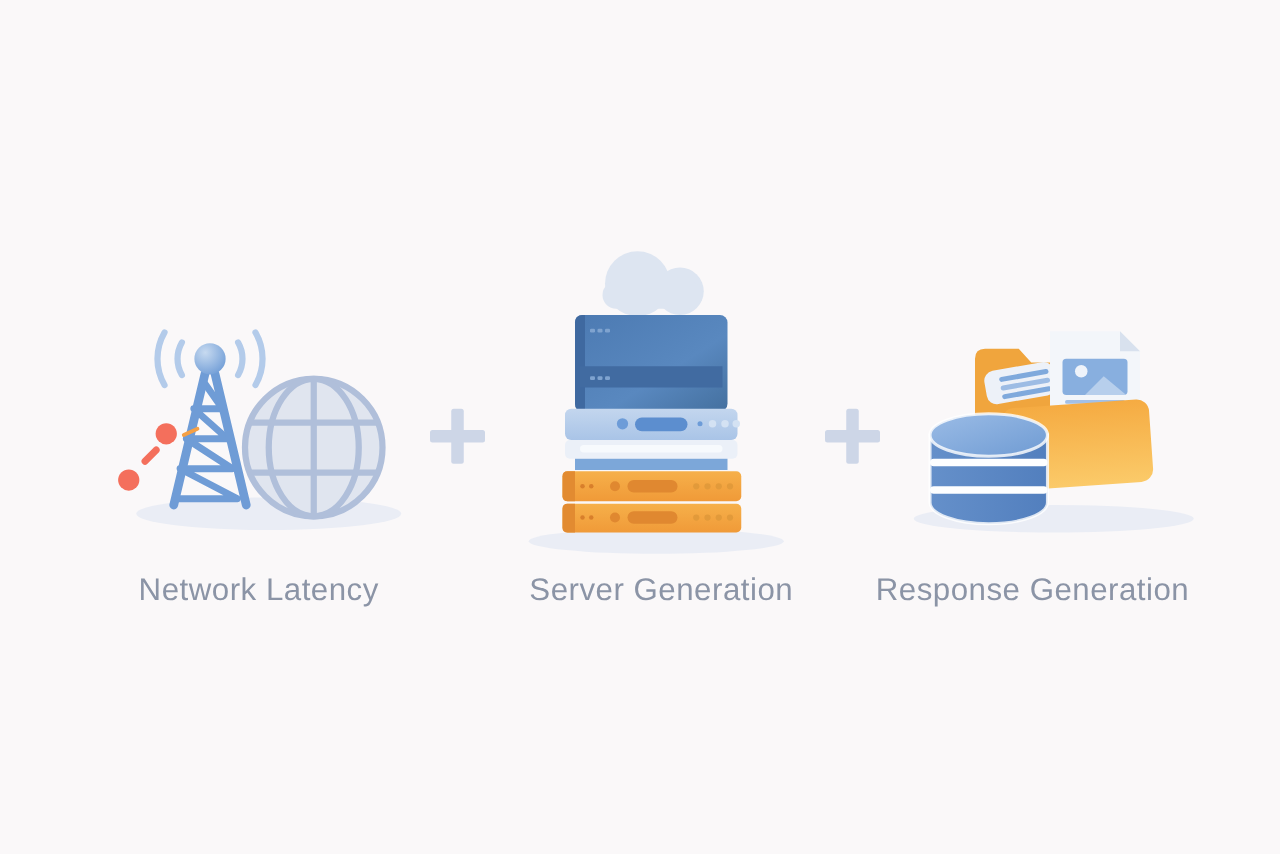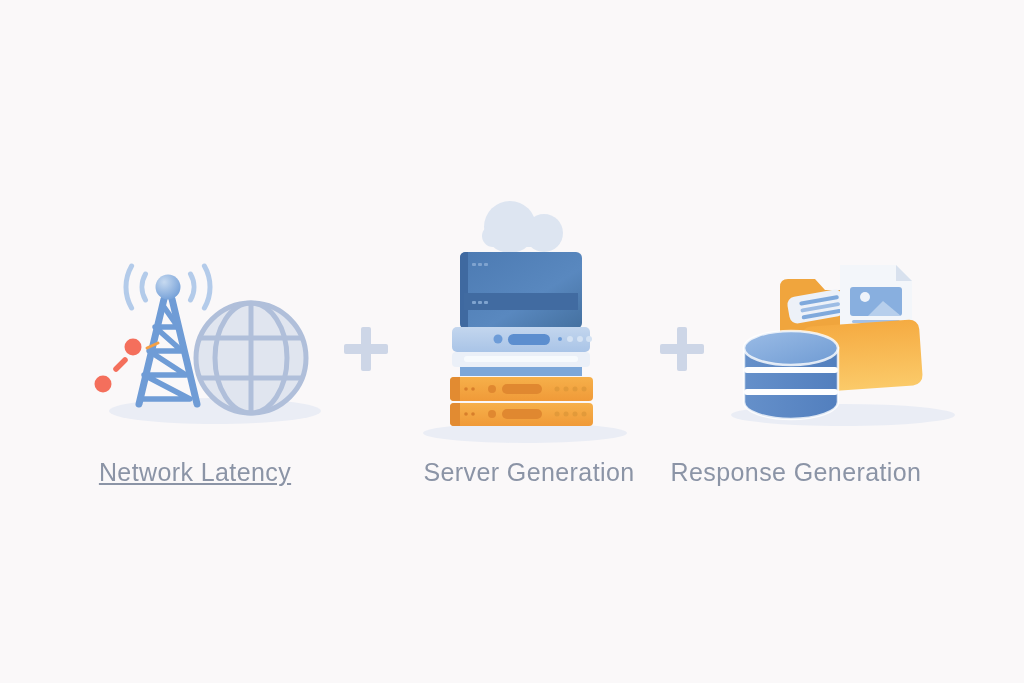--- a/index.html
+++ b/index.html
@@ -19,23 +19,23 @@
   #plus-2{left:659px;top:326px;}
   .step-label{
     position:absolute;
     top:458px;
     transform:translateX(-50%);
     font-size:25px;
     color:#8b94a6;
     letter-spacing:0.4px;
     white-space:nowrap;
   }
-  #label-1{left:195px;text-decoration:underline;}
+  #label-1{left:207px;}
   #label-2{left:529px;}
-  #label-3{left:796px;}
+  #label-3{left:826px;}
 </style>
 </head>
 <body>
 
 <div class="scene">
 
   <svg id="network-illustration" class="illustration" width="240" height="190" viewBox="0 0 240 190">
     <defs>
       <radialGradient id="ballGrad" cx="35%" cy="30%" r="80%">
         <stop offset="0%" stop-color="#c7daf0"></stop>

